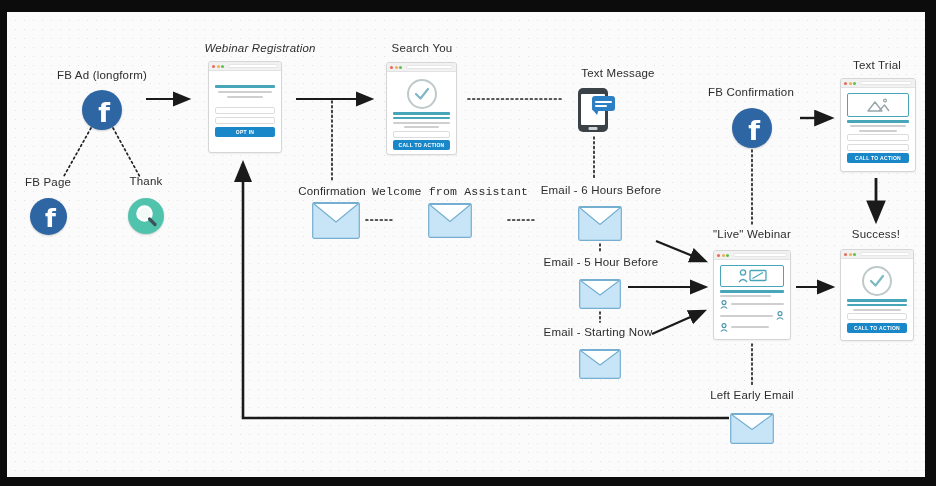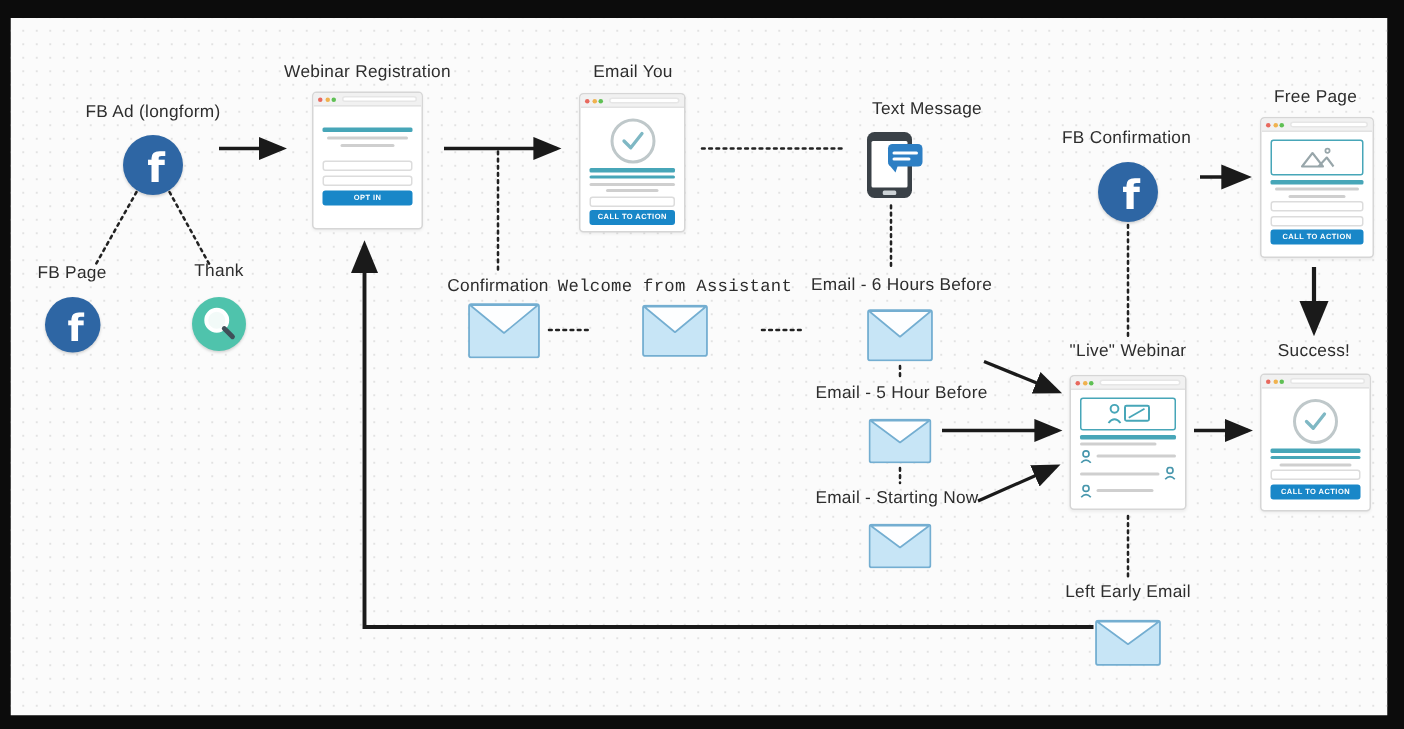--- a/index.html
+++ b/index.html
@@ -93,32 +93,32 @@
     <line x1="366" y1="220" x2="392" y2="220"></line>
     <line x1="508" y1="220" x2="534" y2="220"></line>
     <line x1="600" y1="244" x2="600" y2="253"></line>
     <line x1="600" y1="312" x2="600" y2="322"></line>
     <line x1="752" y1="150" x2="752" y2="225"></line>
     <line x1="752" y1="344" x2="752" y2="385"></line>
   </g>
 </svg>
 
 <div class="lbl" style="left:102px; top:69px;">FB Ad (longform)</div>
-<div class="lbl" style="left:245px; top:42px;">Webinar Registration</div>
-<div class="lbl" style="left:422px; top:42px;">Email You</div>
+<div class="lbl" style="left:260px; top:42px;font-style:italic;">Webinar Registration</div>
+<div class="lbl" style="left:422px; top:42px;">Search You</div>
 <div class="lbl" style="left:618px; top:67px;">Text Message</div>
 <div class="lbl" style="left:48px;  top:176px;">FB Page</div>
 <div class="lbl" style="left:146px; top:175px;">Thank</div>
 <div class="lbl" style="left:332px; top:185px;">Confirmation</div>
 <div class="lbl" style="left:450px; top:185px;font-family:Liberation Mono, monospace;">Welcome from Assistant</div>
 <div class="lbl" style="left:601px; top:184px;">Email - 6 Hours Before</div>
 <div class="lbl" style="left:601px; top:256px;">Email - 5 Hour Before</div>
 <div class="lbl" style="left:598px; top:326px;">Email - Starting Now</div>
 <div class="lbl" style="left:751px; top:86px;">FB Confirmation</div>
-<div class="lbl" style="left:877px; top:59px;">Free Page</div>
+<div class="lbl" style="left:877px; top:59px;">Text Trial</div>
 <div class="lbl" style="left:752px; top:228px;">"Live" Webinar</div>
 <div class="lbl" style="left:876px; top:228px;">Success!</div>
 <div class="lbl" style="left:752px; top:389px;">Left Early Email</div>
 
 <div class="circle fb" style="left:82px; top:90px; width:40px; height:40px;">
   <span class="f" style="font-size:27px;">f</span>
 </div>
 <div class="circle fb" style="left:30px; top:198px; width:37px; height:37px;">
   <span class="f" style="font-size:25px;">f</span>
 </div>

